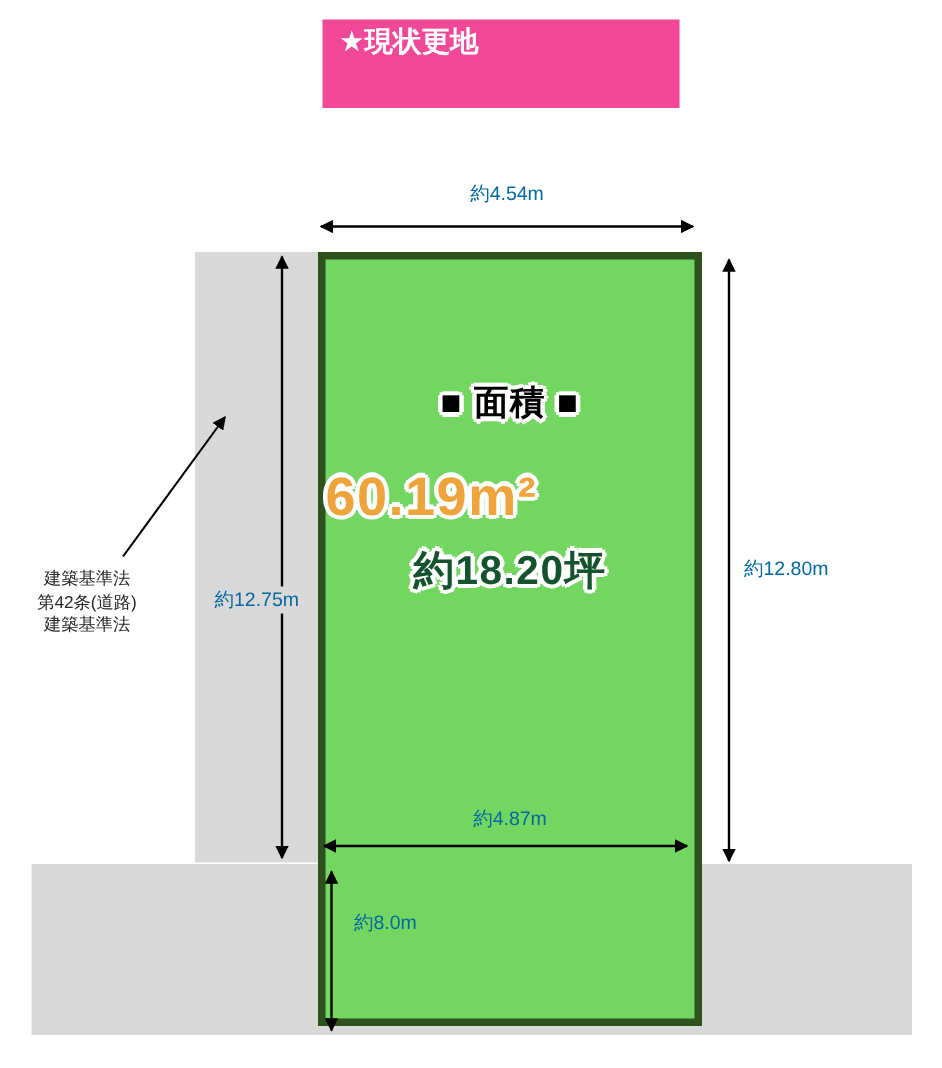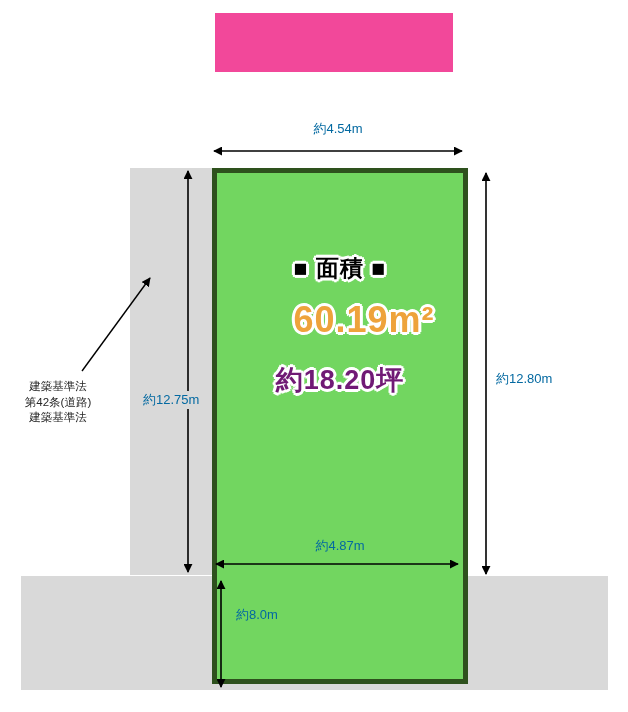--- a/index.html
+++ b/index.html
@@ -27,26 +27,26 @@
       -2px -2px 0 #fff, 0 -2px 0 #fff, 2px -2px 0 #fff,
       -2px  0   0 #fff, 2px  0   0 #fff,
       -2px  2px 0 #fff, 0  2px 0 #fff, 2px 2px 0 #fff,
       -3px 0 0 #fff, 3px 0 0 #fff, 0 -3px 0 #fff, 0 3px 0 #fff;
   }
   .plot-heading{
     position:absolute;left:0;right:0;top:80px;text-align:center;
     font-size:23px;font-weight:800;color:#000000;letter-spacing:1px;
   }
   .plot-area{
-    position:absolute;left:0;right:0;top:126px;text-align:center;
-    font-size:36px;font-weight:800;color:#EEA33B;letter-spacing:1px;padding-left:48px;
+    position:absolute;left:0;right:0;top:137px;text-align:left;
+    font-size:36px;font-weight:800;color:#EEA33B;letter-spacing:1px;
   }
   .plot-tsubo{
     position:absolute;left:0;right:0;top:189px;text-align:center;
-    font-size:27px;font-weight:800;color:#701a75;letter-spacing:1px;
+    font-size:27px;font-weight:800;color:#14532d;letter-spacing:1px;
   }
   
   .arrows{position:absolute;left:0;top:0;width:628px;height:712px;pointer-events:none;}
   
   .dim{
     position:absolute;font-size:13px;color:#0369a1;white-space:nowrap;
   }
   .dim-top{left:338px;top:120px;transform:translateX(-50%);}
   .dim-left{left:140px;top:379px;background:#D9D9D9;padding:0 3px;margin-top:12px;}
   .dim-right{left:496px;top:370px;}
@@ -58,20 +58,21 @@
     font-size:11.5px;line-height:15.5px;color:#262626;
   }
   .note-line{display:block;text-align:center;}
 </style>
 </head>
 <body>
 
 <div class="canvas">
 
   <div class="banner">
+    <span class="banner-line">★現状更地</span>
   </div>
 
   <div class="strip-left"></div>
 
   <div class="road-bottom"></div>
 
   <div class="plot">
     <div class="plot-heading outline-w">■ 面積 ■</div>
     <div class="plot-area outline-w">60.19m²</div>
     <div class="plot-tsubo outline-w">約18.20坪</div>

